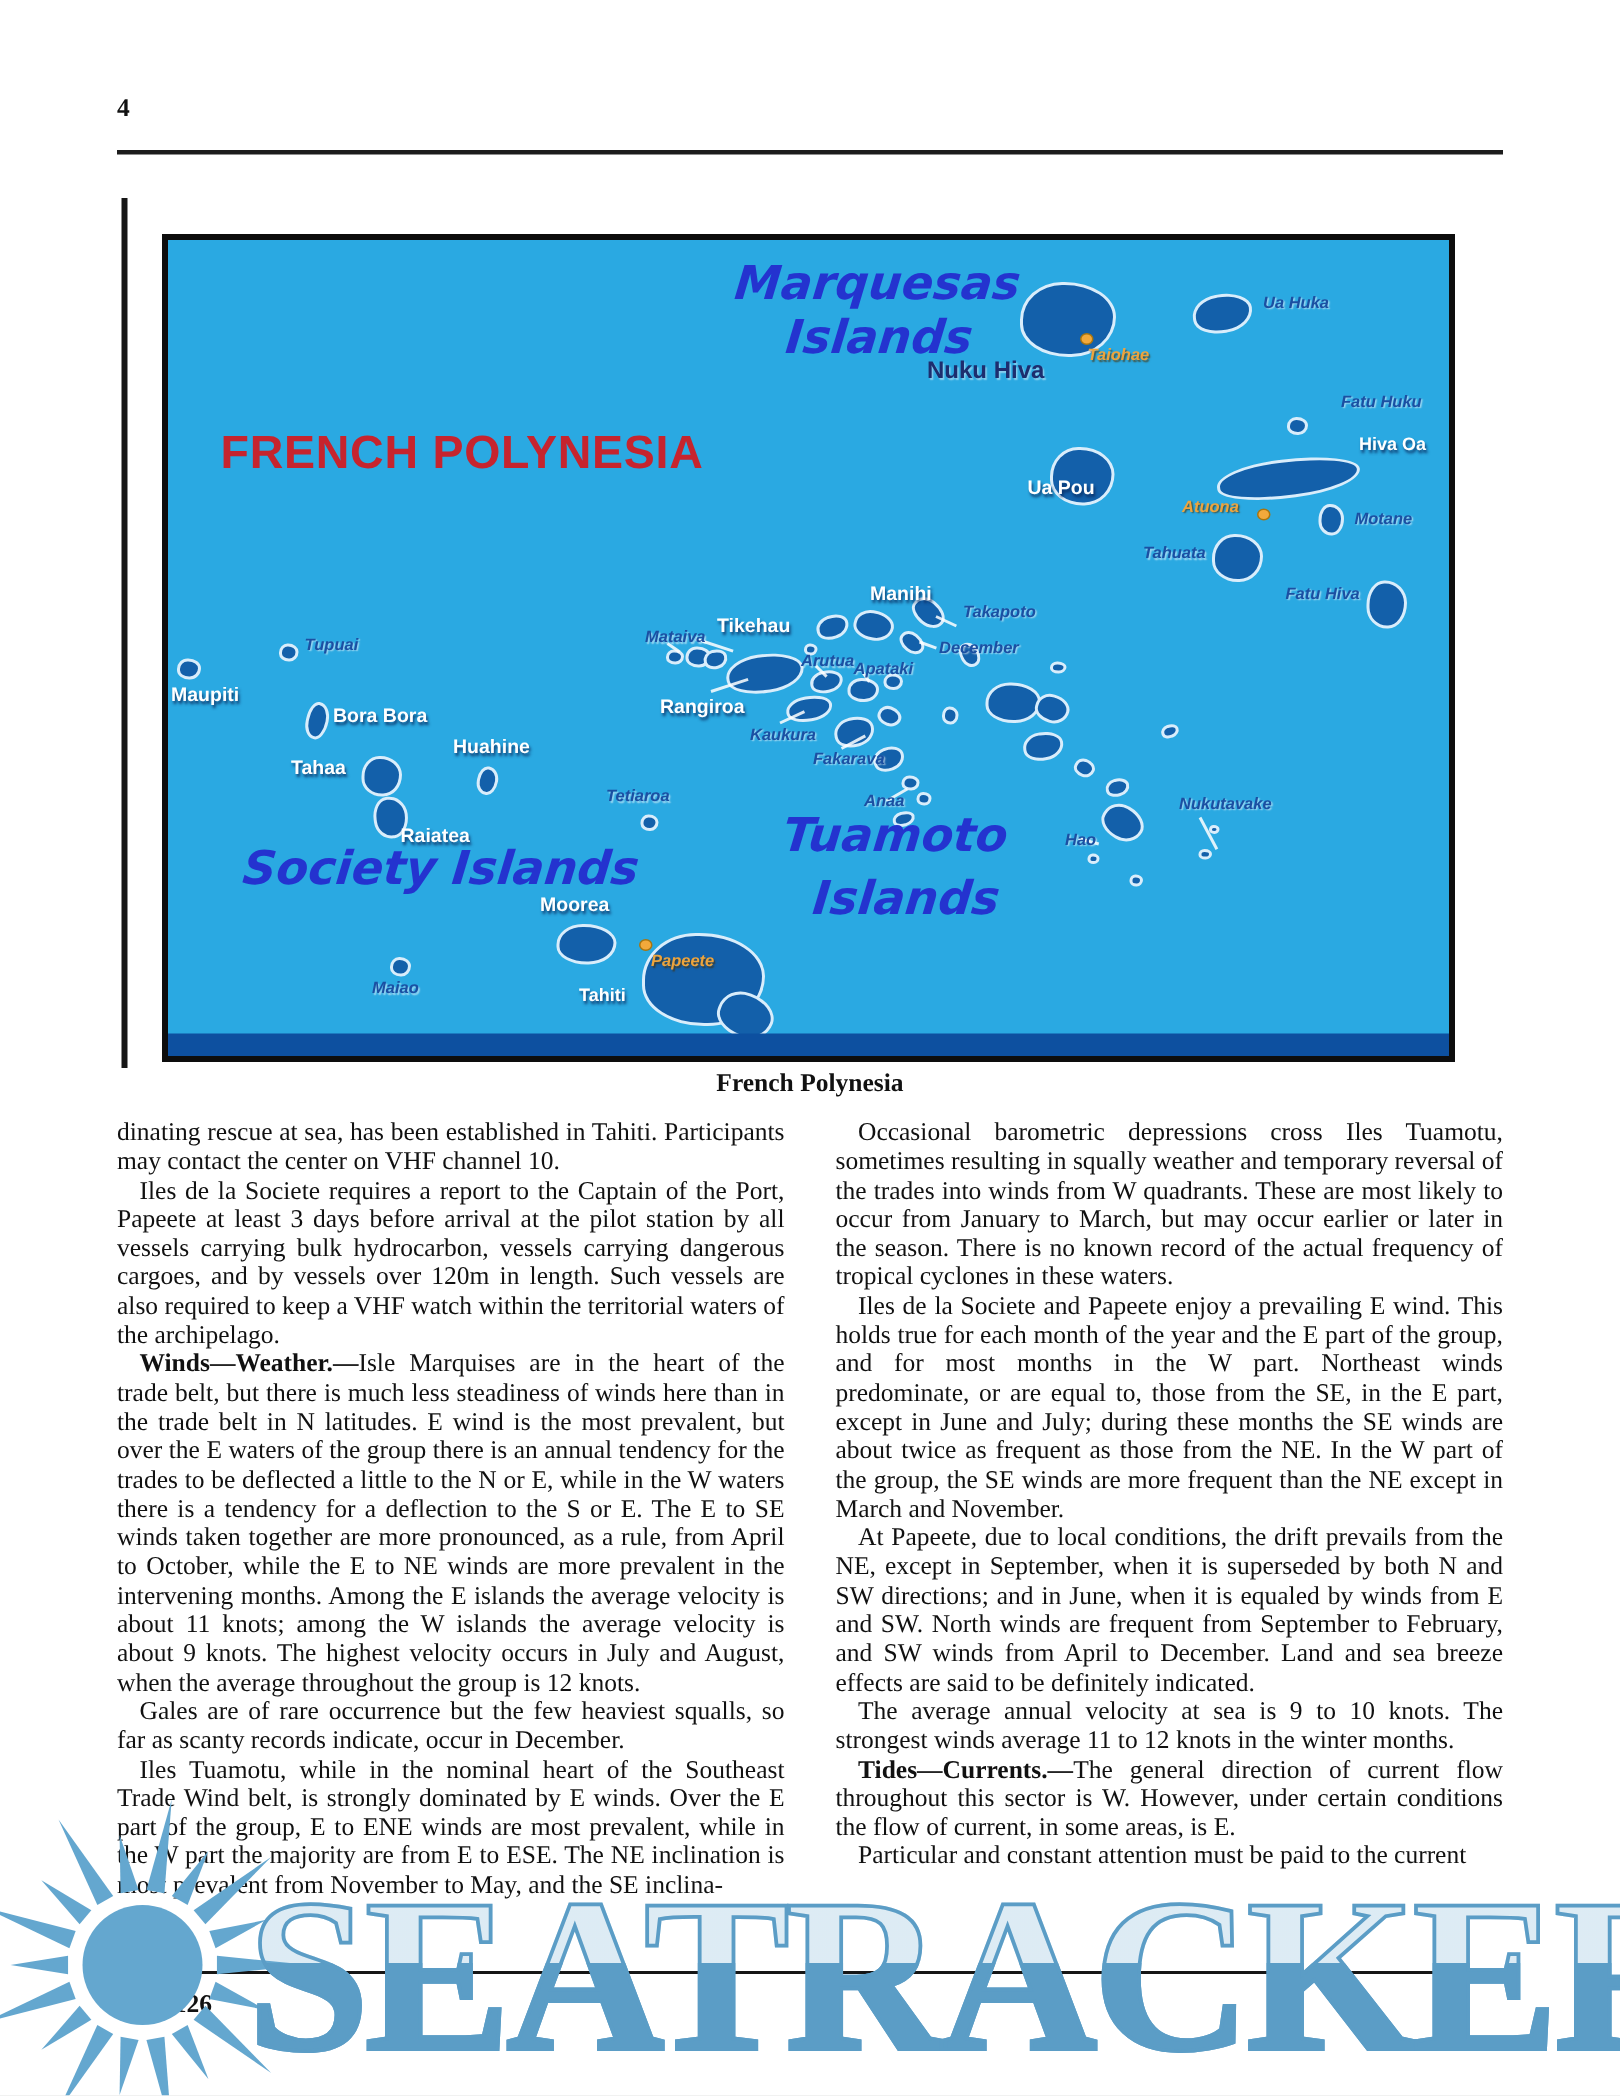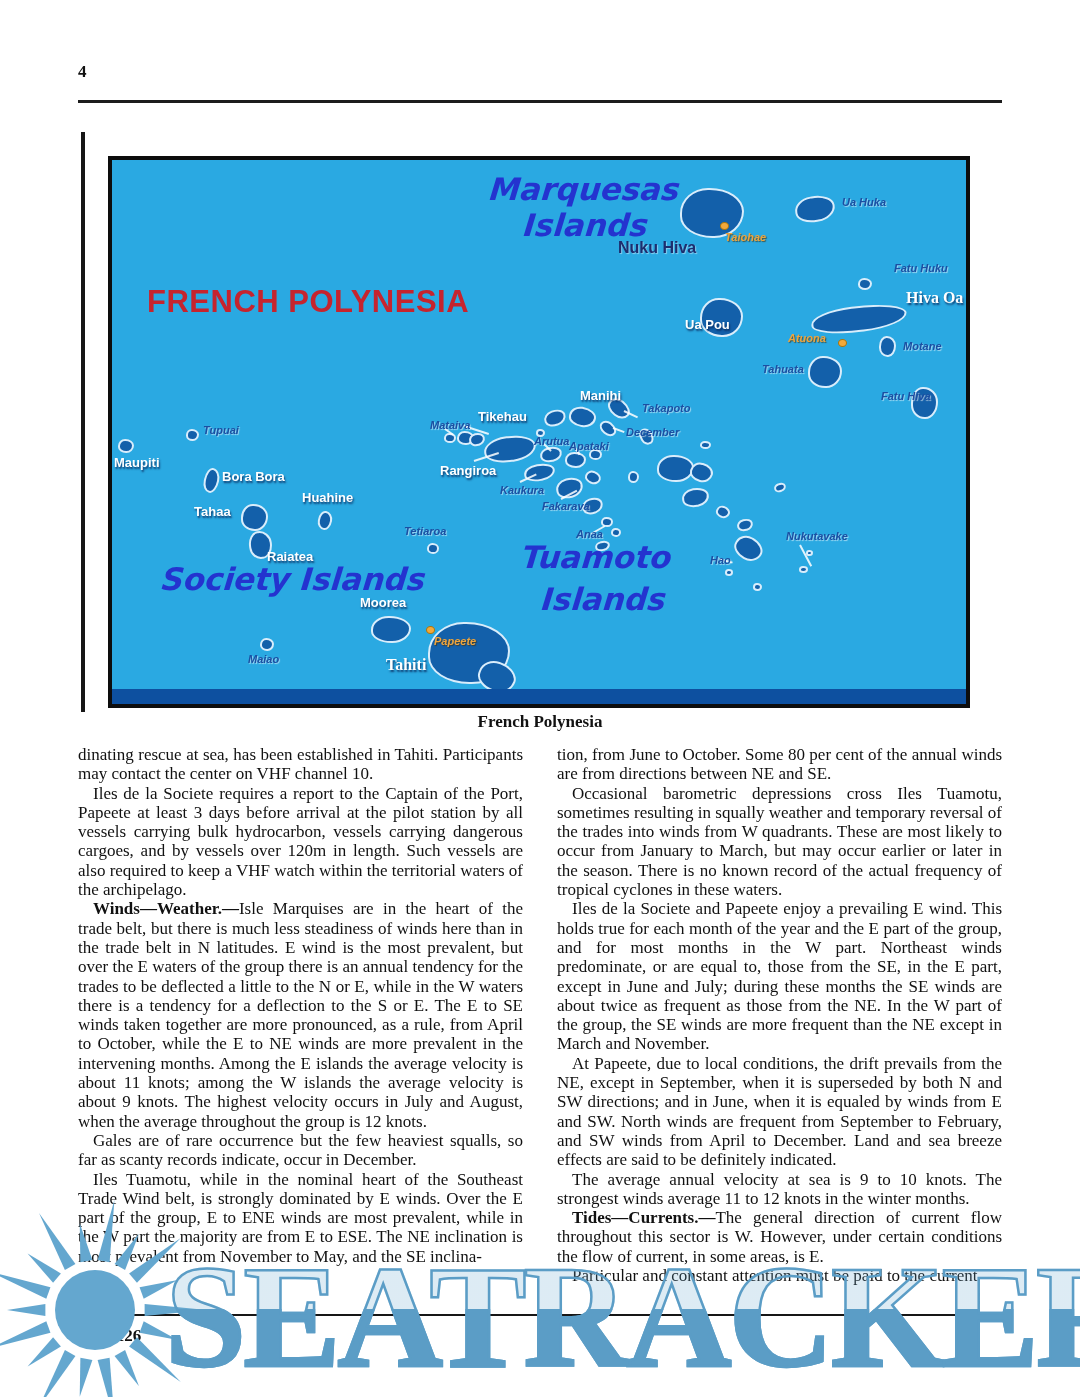--- a/index.html
+++ b/index.html
@@ -15,21 +15,21 @@
   .map-frame{position:absolute;left:108px;top:156px;width:854px;height:544px;border:4px solid #0d0d0d;
              background:#2aa9e2;overflow:hidden;}
   .map-bottom-band{position:absolute;left:0;bottom:0;width:100%;height:15px;background:#0d50a0;}
   .island{position:absolute;background:#1360aa;border:2px solid #d9edfb;border-radius:45% 55% 48% 52%/52% 48% 55% 45%;box-sizing:border-box;}
   .leader{position:absolute;height:2px;background:rgba(255,255,255,.85);transform-origin:left center;}
   .town-dot{position:absolute;width:9px;height:8px;border-radius:50%;background:#f2a93b;border:1px solid #a8750f;box-sizing:border-box;}
   .mlabel{position:absolute;white-space:nowrap;font-family:"Liberation Sans",sans-serif;line-height:1;}
   .t-region{font-style:italic;font-weight:600;font-size:31px;color:#2433cf;font-family:"DejaVu Sans",sans-serif;transform:skewX(-6deg);}
   .t-country{font-weight:800;font-size:31px;color:#c6242e;letter-spacing:.5px;}
   .t-white{font-weight:700;font-size:13px;color:#ffffff;text-shadow:1px 2px 2px rgba(9,40,92,.85);}
-  .t-white-lg{font-weight:700;font-size:16px;color:#ffffff;text-shadow:1px 2px 2px rgba(9,40,92,.85);font-family:Liberation Serif, serif;}
+  .t-white-lg{font-weight:700;font-size:12px;color:#ffffff;text-shadow:1px 2px 2px rgba(9,40,92,.85);}
   .t-navy{font-weight:700;font-size:16px;color:#1d2d6e;text-shadow:1px 1px 1px rgba(255,255,255,.45);}
   .t-dark{font-weight:700;font-style:italic;font-size:11px;color:#1b4fa2;text-shadow:1px 1px 1px rgba(255,255,255,.55);}
   .t-orange{font-weight:700;font-style:italic;font-size:11px;color:#eea43c;text-shadow:1px 1px 1px rgba(70,45,0,.65);}
   
   .caption{position:absolute;left:0;right:0;top:712px;text-align:center;font-weight:bold;font-size:17px;}
   .columns{position:absolute;left:78px;top:745px;width:924px;display:flex;gap:34px;}
   .col{width:445px;font-size:17px;line-height:19.3px;text-align:justify;}
   .para{margin:0;text-indent:15px;}
   .para.noindent{text-indent:0;}
   .para b{font-weight:bold;}
@@ -127,21 +127,21 @@
         <div class="mlabel t-region" style="left: 412px; top: 50px;">Islands</div>
         <div class="mlabel t-navy" style="left: 506px; top: 80px;">Nuku Hiva</div>
         <div class="mlabel t-orange" style="left: 613px; top: 72px;">Taiohae</div>
         <div class="mlabel t-dark" style="left: 730px; top: 37px;">Ua Huka</div>
         <div class="mlabel t-dark" style="left: 756px; top: 103px; margin-left: 26px;">Fatu Huku</div>
         <div class="mlabel t-white-lg" style="left: 794px; top: 130px;">Hiva Oa</div>
         <div class="mlabel t-orange" style="left: 676px; top: 173px;">Atuona</div>
         <div class="mlabel t-white" style="left: 573px; top: 158px;">Ua Pou</div>
         <div class="mlabel t-dark" style="left: 650px; top: 204px;">Tahuata</div>
         <div class="mlabel t-dark" style="left: 791px; top: 181px;">Motane</div>
-        <div class="mlabel t-dark" style="left: 745px; top: 231px; margin-left: 24px;">Fatu Hiva</div>
+        <div class="mlabel t-dark" style="left: 745px; top: 231px;">Fatu Hiva</div>
         <div class="mlabel t-country" style="left: 35px; top: 126px;">FRENCH POLYNESIA</div>
         <div class="mlabel t-white" style="left: 468px; top: 229px;">Manihi</div>
         <div class="mlabel t-dark" style="left: 530px; top: 243px;">Takapoto</div>
         <div class="mlabel t-dark" style="left: 514px; top: 267px;">December</div>
         <div class="mlabel t-white" style="left: 366px; top: 250px;">Tikehau</div>
         <div class="mlabel t-dark" style="left: 318px; top: 260px;">Mataiva</div>
         <div class="mlabel t-dark" style="left: 422px; top: 276px;">Arutua</div>
         <div class="mlabel t-dark" style="left: 457px; top: 281px;">Apataki</div>
         <div class="mlabel t-white" style="left: 328px; top: 304px;">Rangiroa</div>
         <div class="mlabel t-dark" style="left: 388px; top: 325px;">Kaukura</div>
@@ -171,21 +171,20 @@
 
   <div class="columns">
     <div class="col" id="col-left">
         <p class="para noindent">dinating rescue at sea, has been established in Tahiti. Participants may contact the center on VHF channel 10.</p>
         <p class="para">Iles de la Societe requires a report to the Captain of the Port, Papeete at least 3 days before arrival at the pilot station by all vessels carrying bulk hydrocarbon, vessels carrying dangerous cargoes, and by vessels over 120m in length. Such vessels are also required to keep a VHF watch within the territorial waters of the archipelago.</p>
         <p class="para"><b>Winds—Weather.—</b>Isle Marquises are in the heart of the trade belt, but there is much less steadiness of winds here than in the trade belt in N latitudes. E wind is the most prevalent, but over the E waters of the group there is an annual tendency for the trades to be deflected a little to the N or E, while in the W waters there is a tendency for a deflection to the S or E. The E to SE winds taken together are more pronounced, as a rule, from April to October, while the E to NE winds are more prevalent in the intervening months. Among the E islands the average velocity is about 11 knots; among the W islands the average velocity is about 9 knots. The highest velocity occurs in July and August, when the average throughout the group is 12 knots.</p>
         <p class="para">Gales are of rare occurrence but the few heaviest squalls, so far as scanty records indicate, occur in December.</p>
         <p class="para">Iles Tuamotu, while in the nominal heart of the Southeast Trade Wind belt, is strongly dominated by E winds. Over the E part of the group, E to ENE winds are most prevalent, while in the W part the majority are from E to ESE. The NE inclination is most prevalent from November to May, and the SE inclina-</p>
       </div>
     <div class="col" id="col-right">
-        <p class="para noindent">tion, from June to October. Some 80 per cent of the annual winds are from directions between NE and SE.</p>
         <p class="para">Occasional barometric depressions cross Iles Tuamotu, sometimes resulting in squally weather and temporary reversal of the trades into winds from W quadrants. These are most likely to occur from January to March, but may occur earlier or later in the season. There is no known record of the actual frequency of tropical cyclones in these waters.</p>
         <p class="para">Iles de la Societe and Papeete enjoy a prevailing E wind. This holds true for each month of the year and the E part of the group, and for most months in the W part. Northeast winds predominate, or are equal to, those from the SE, in the E part, except in June and July; during these months the SE winds are about twice as frequent as those from the NE. In the W part of the group, the SE winds are more frequent than the NE except in March and November.</p>
         <p class="para">At Papeete, due to local conditions, the drift prevails from the NE, except in September, when it is superseded by both N and SW directions; and in June, when it is equaled by winds from E and SW. North winds are frequent from September to February, and SW winds from April to December. Land and sea breeze effects are said to be definitely indicated.</p>
         <p class="para">The average annual velocity at sea is 9 to 10 knots. The strongest winds average 11 to 12 knots in the winter months.</p>
         <p class="para"><b>Tides—Currents.—</b>The general direction of current flow throughout this sector is W. However, under certain conditions the flow of current, in some areas, is E.</p>
         <p class="para">Particular and constant attention must be paid to the current</p>
       </div>
   </div>
 
   <div class="footer-rule"></div>

